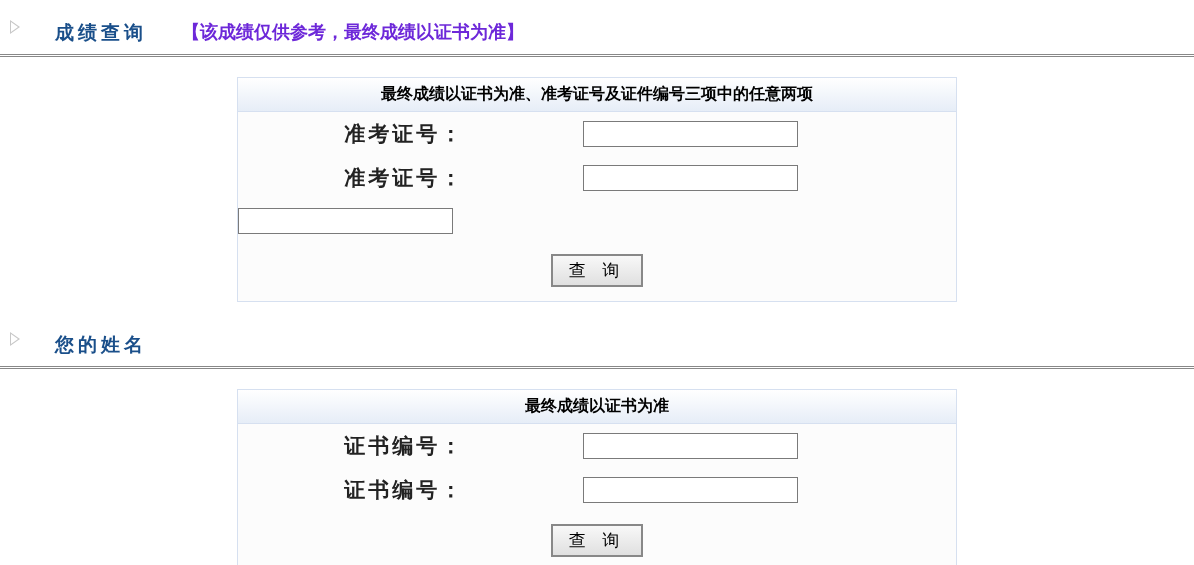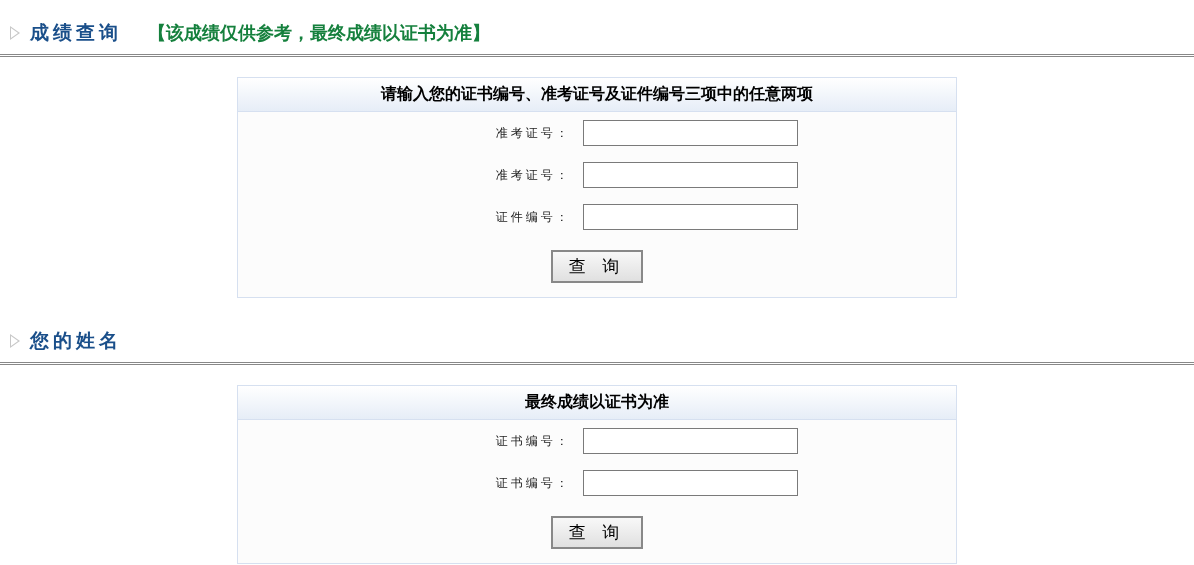--- a/index.html
+++ b/index.html
@@ -8,24 +8,24 @@
       padding: 0;
     }
     body {
       font-family: "SimSun", "宋体", Arial, sans-serif;
       background: #ffffff;
       width: 1194px;
       padding: 20px 0 30px 0;
     }
     .section-header {
       display: flex;
-      align-items: center;
       padding: 0 0 8px 10px;
       border-bottom: 3px double #888;
       margin-bottom: 20px;
+      gap: 25px;
     }
     .triangle-icon {
       display: inline-block;
       width: 0;
       height: 0;
       border-top: 7px solid transparent;
       border-bottom: 7px solid transparent;
       border-left: 10px solid #c8c8c8;
       margin-right: 2px;
       position: relative;
@@ -41,24 +41,24 @@
       border-left:7px solid #fff;
     }
     .section-title {
       color: #1a4f8a;
       font-size: 19px;
       font-weight: bold;
       margin-left: 8px;
       letter-spacing: 4px;
     }
     .section-note {
-      color: #15803d;
+      color: #6d28d9;
       font-size: 18px;
       font-weight: bold;
-      margin-left: 26px;
+      margin-left: 10px;
     }
     .form-box {
       width: 720px;
       margin: 0 auto 30px auto;
       border: 1px solid #d6e0f0;
       background: #fcfcfc;
     }
     .form-box-header {
       background: linear-gradient(#ffffff, #e6edf7);
       border-bottom: 1px solid #d6e0f0;
@@ -68,25 +68,26 @@
       padding: 6px 0;
       color: #000;
     }
     .form-row {
       display: flex;
       align-items: center;
       padding: 8px 0;
     }
     .form-label {
       width: 48%;
-      text-align: right;
-      font-size: 12px;
+      text-align: center;
+      font-size: 21px;
       color: #222;
       letter-spacing: 3px;
       padding-right: 12px;
+      font-weight: bold;
     }
     .form-input-cell {
       width: 52%;
       text-align: left;
     }
     .form-input {
       width: 215px;
       height: 26px;
       border: 1px solid #7a7a7a;
       font-size: 15px;
@@ -113,38 +114,37 @@
 </head>
 <body>
 
 <div class="section-header">
   <span class="triangle-icon"></span>
   <span class="section-title">成绩查询</span>
   <span class="section-note">【该成绩仅供参考，最终成绩以证书为准】</span>
 </div>
 
 <div class="form-box">
-  <div class="form-box-header">请输入您的证书编号、准考证号及证件编号三项中的任意两项</div>
+  <div class="form-box-header">最终成绩以证书为准、准考证号及证件编号三项中的任意两项</div>
 
   <div class="form-row">
     <div class="form-label">准考证号：</div>
     <div class="form-input-cell">
       <input type="text" class="form-input" value="" style="">
     </div>
   </div>
 
   <div class="form-row">
     <div class="form-label">准考证号：</div>
     <div class="form-input-cell">
       <input type="text" class="form-input" value="" style="">
     </div>
   </div>
 
   <div class="form-row">
-    <div class="form-label">证件编号：</div>
     <div class="form-input-cell">
       <input type="text" class="form-input" value="" style="">
     </div>
   </div>
 
   <div class="btn-row">
     <button class="query-btn">查 询</button>
   </div>
 </div>
 

